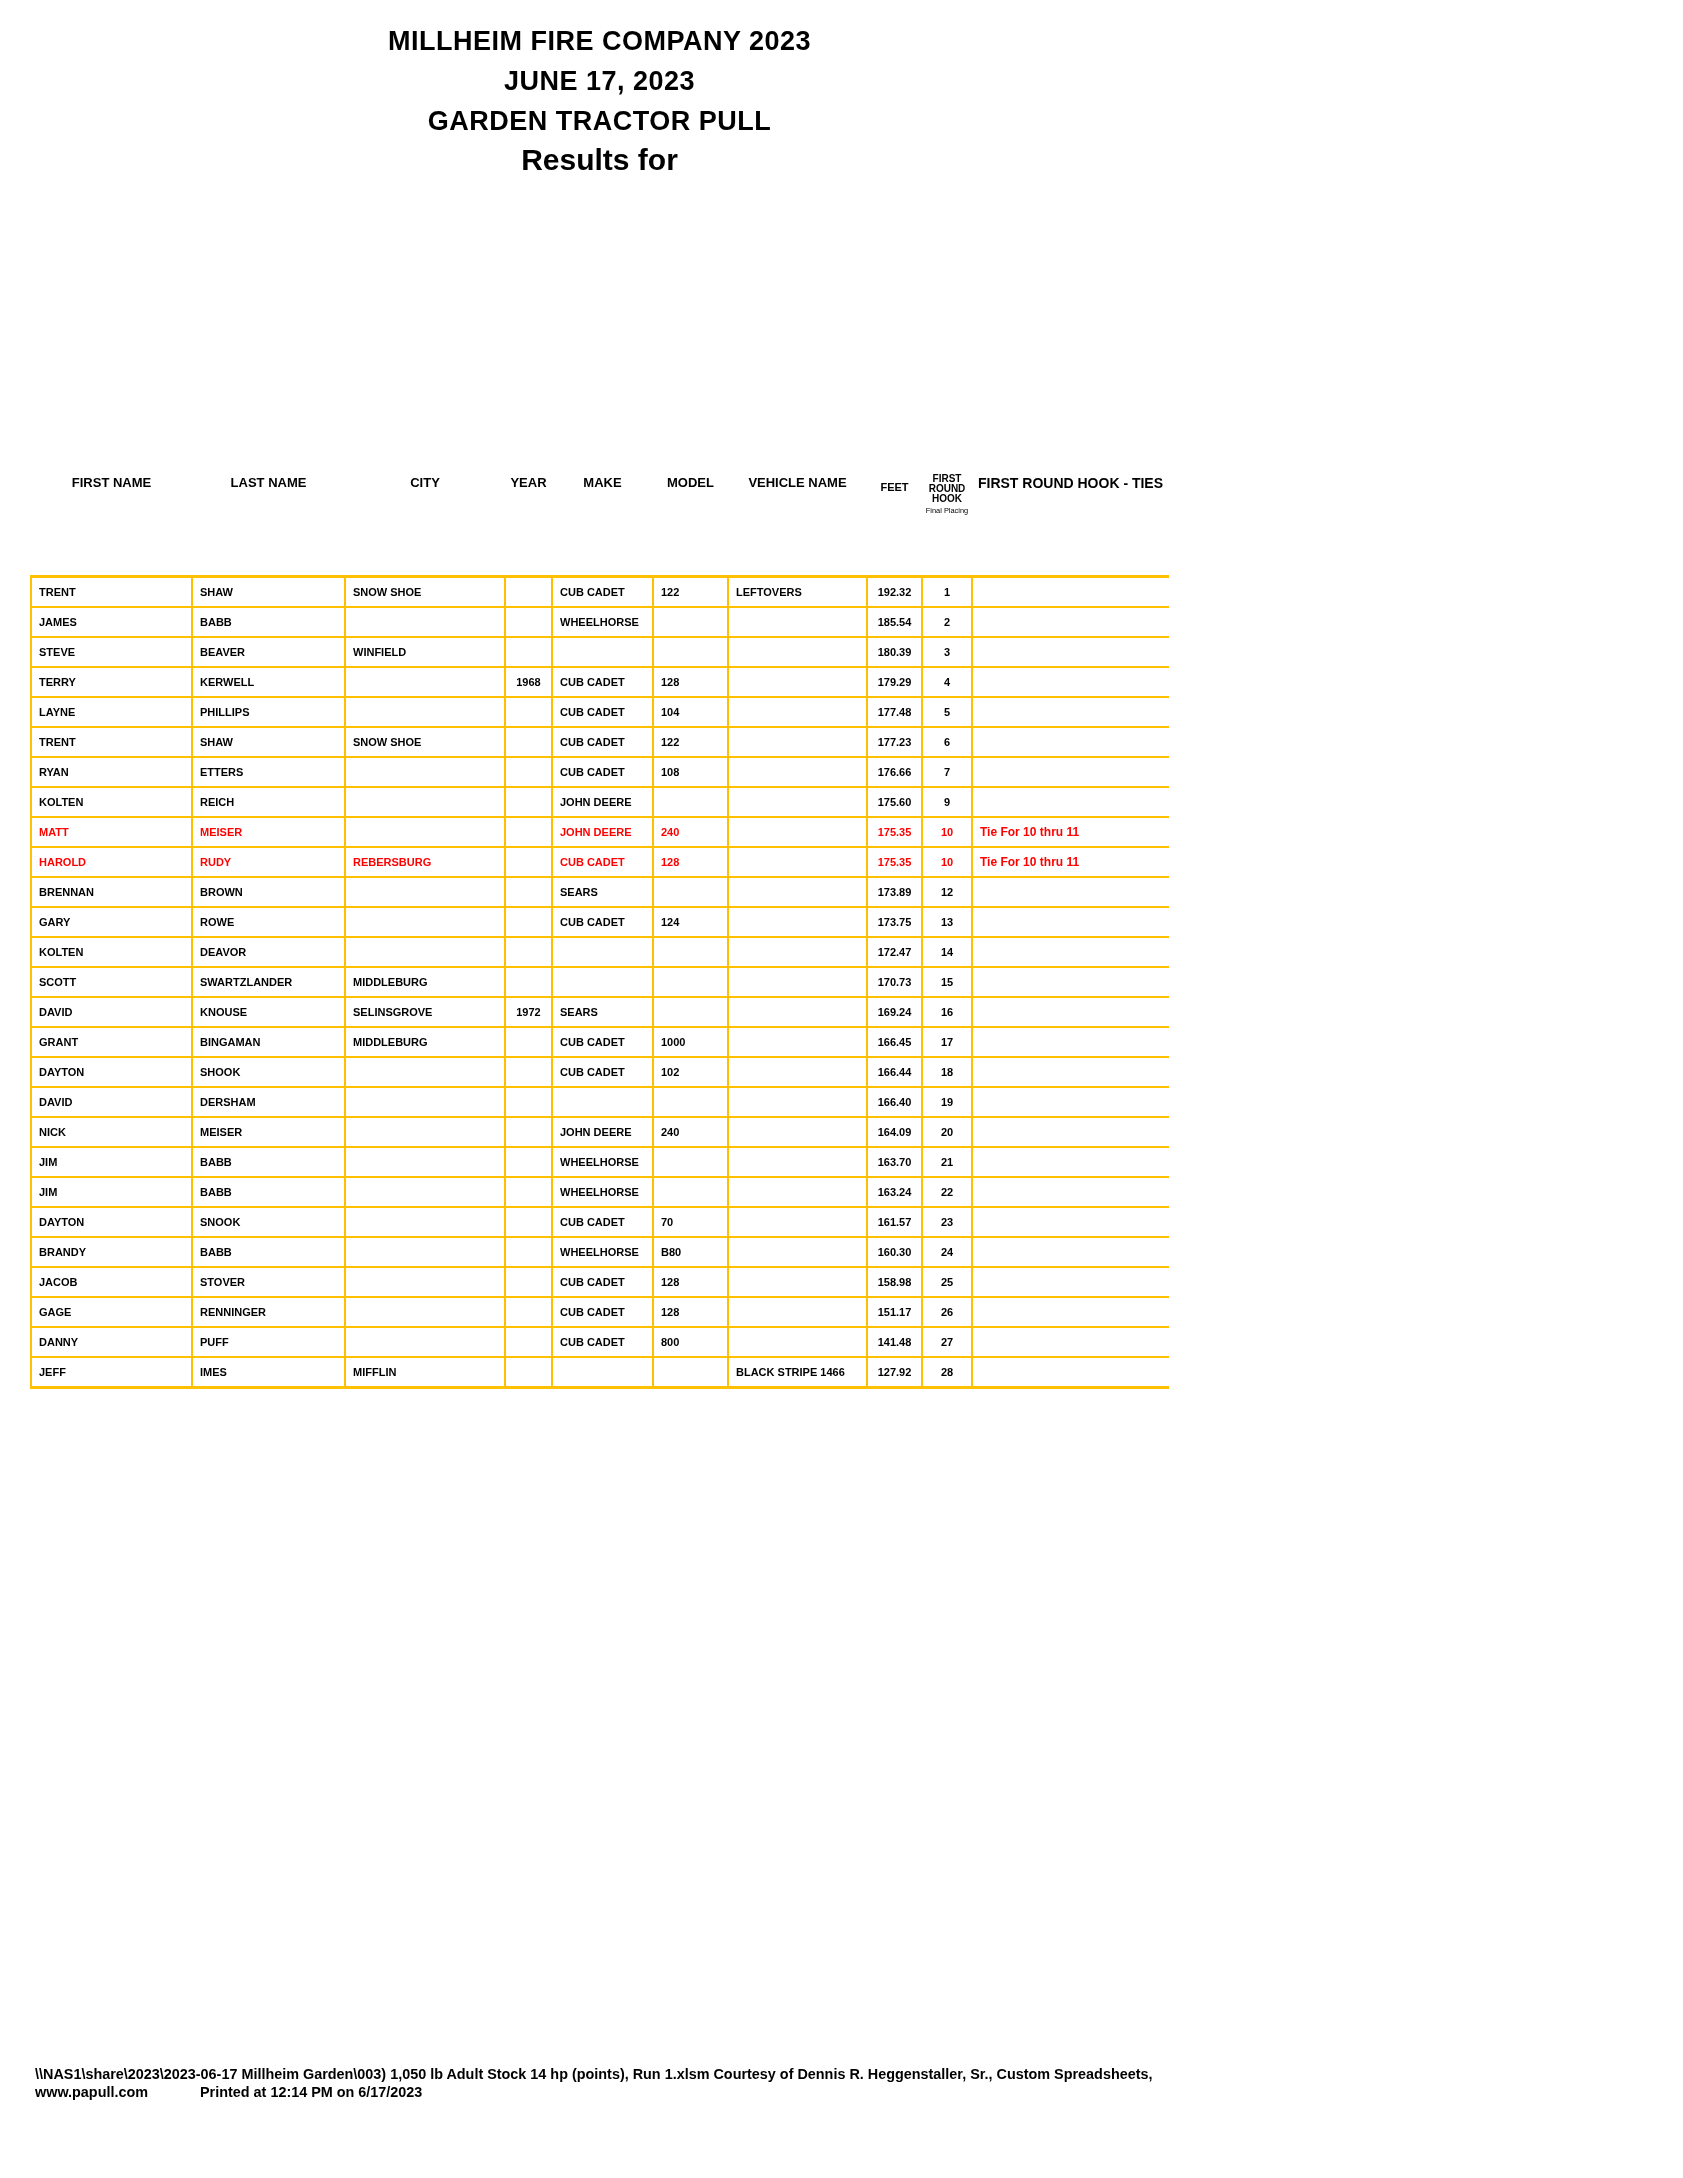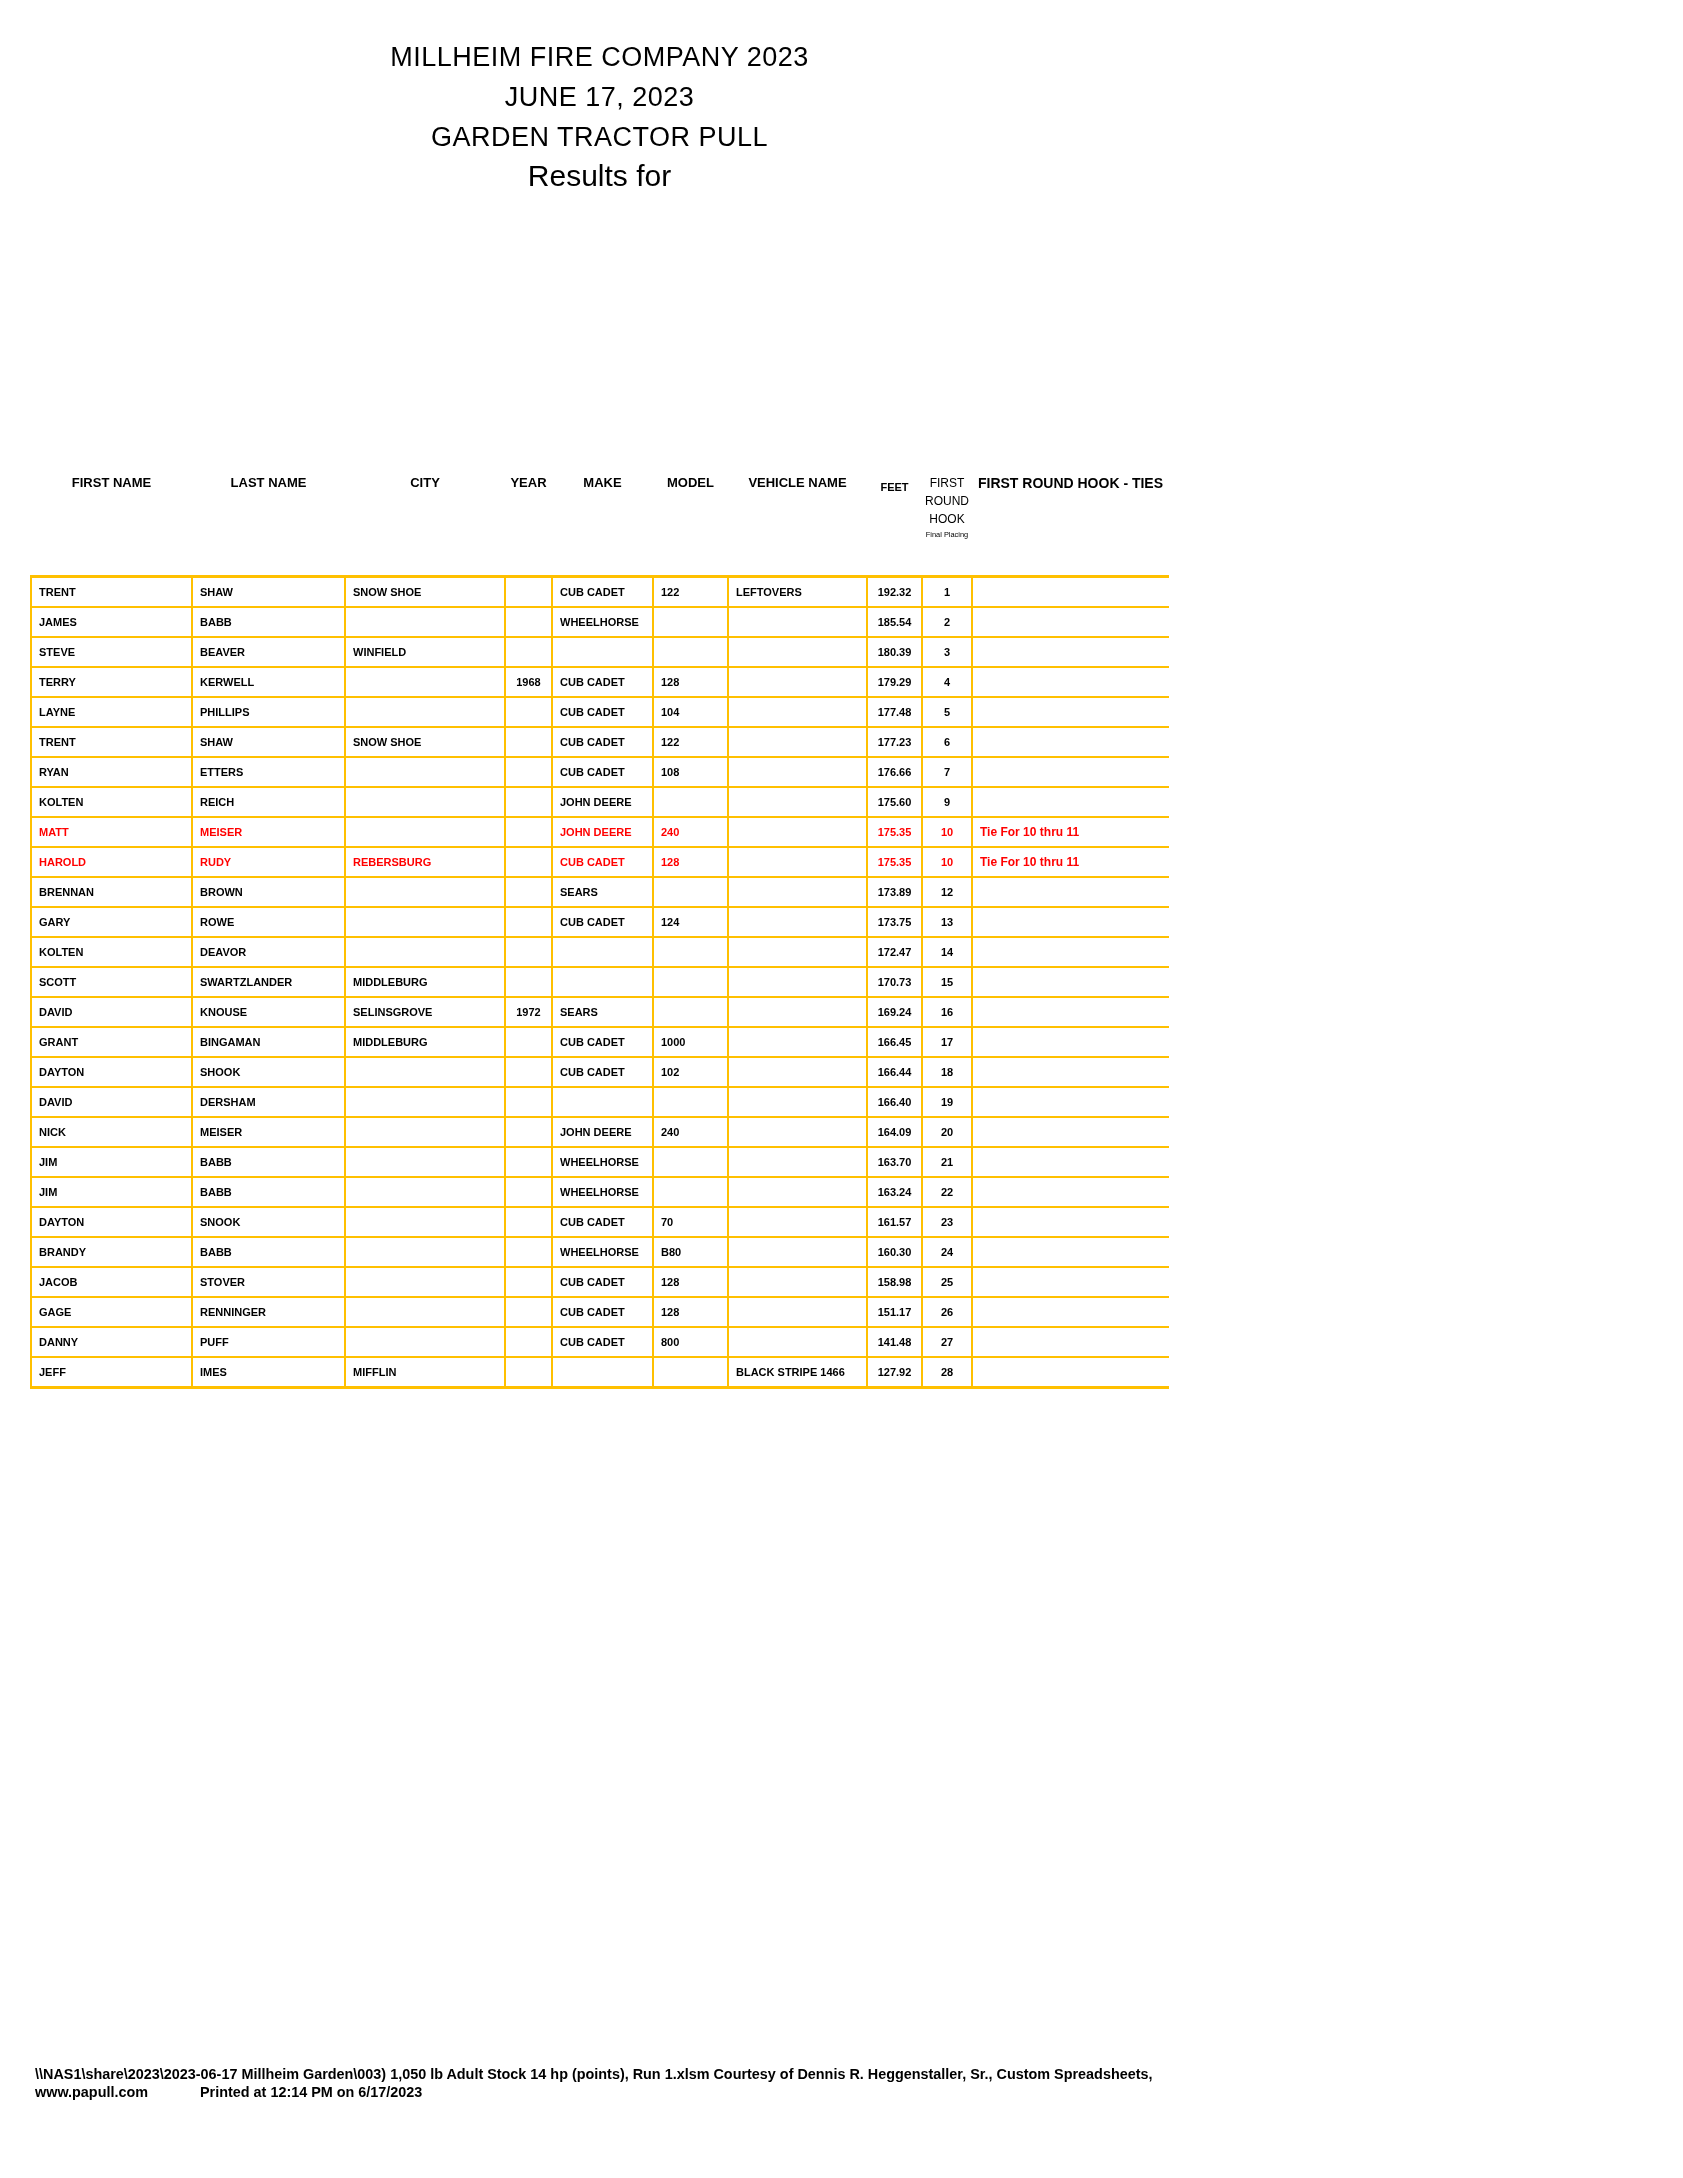--- a/index.html
+++ b/index.html
@@ -8,25 +8,25 @@
     width: 1683px;
     height: 2178px;
     background: #ffffff;
     font-family: "Liberation Sans", sans-serif;
     color: #000;
     overflow: hidden;
   }
   
   .titles {
     position: absolute;
-    top: 42px;
+    top: 26px;
     left: 30px;
     width: 1139px;
     text-align: center;
-    font-weight: normal;
+    font-weight: bold;
   }
   .title-l1, .title-l2, .title-l3 { font-size: 27px; line-height: 30px; margin-bottom: 10px; letter-spacing: 0.5px; }
   .title-l4 { font-size: 30px; line-height: 28px; margin-bottom: 11px; }
   .title-l5 { font-size: 27px; line-height: 30px; }
 
   
   .table-wrap {
     position: absolute;
     top: 450px;
     left: 30px;
@@ -42,21 +42,21 @@
     padding: 25px 2px 0 2px;
     height: 94px;
     font-weight: bold;
     font-size: 13px;
     text-align: center;
     border: none;
     overflow: visible;
   }
   thead th.h-feet { font-size: 11px; padding-top: 31px; }
   thead th.h-hook { padding-top: 24px; }
-  .hook-top { font-size: 12px; font-weight: normal; line-height: 18px; }
+  .hook-top { font-size: 10px; font-weight: bold; line-height: 10px; }
   .hook-sub { font-size: 7.4px; font-weight: normal; line-height: 10px; margin-top: 2px; }
   thead th.h-ties { font-size: 14px; line-height: 19px; padding-top: 24px; }
 
   tbody td {
     height: 28px;
     font-size: 11px;
     font-weight: bold;
     padding: 0 0 0 7px;
     border-right: 2px solid var(--grid, #FFC000);
     border-bottom: 2px solid var(--grid, #FFC000);

